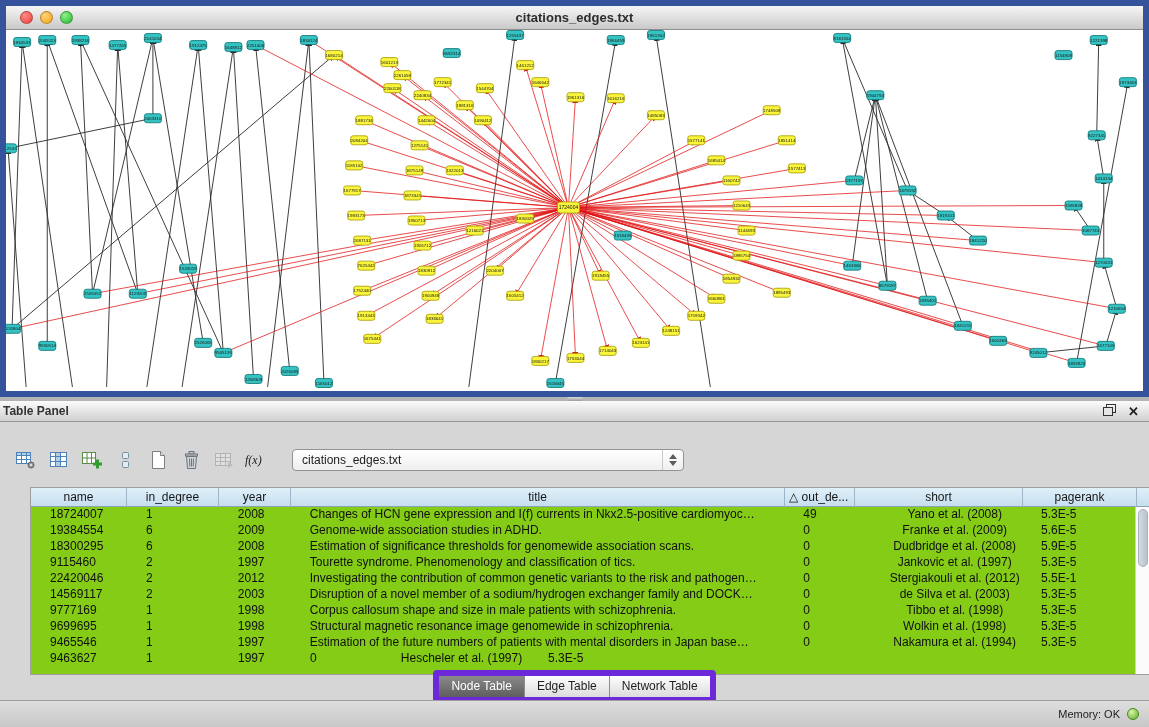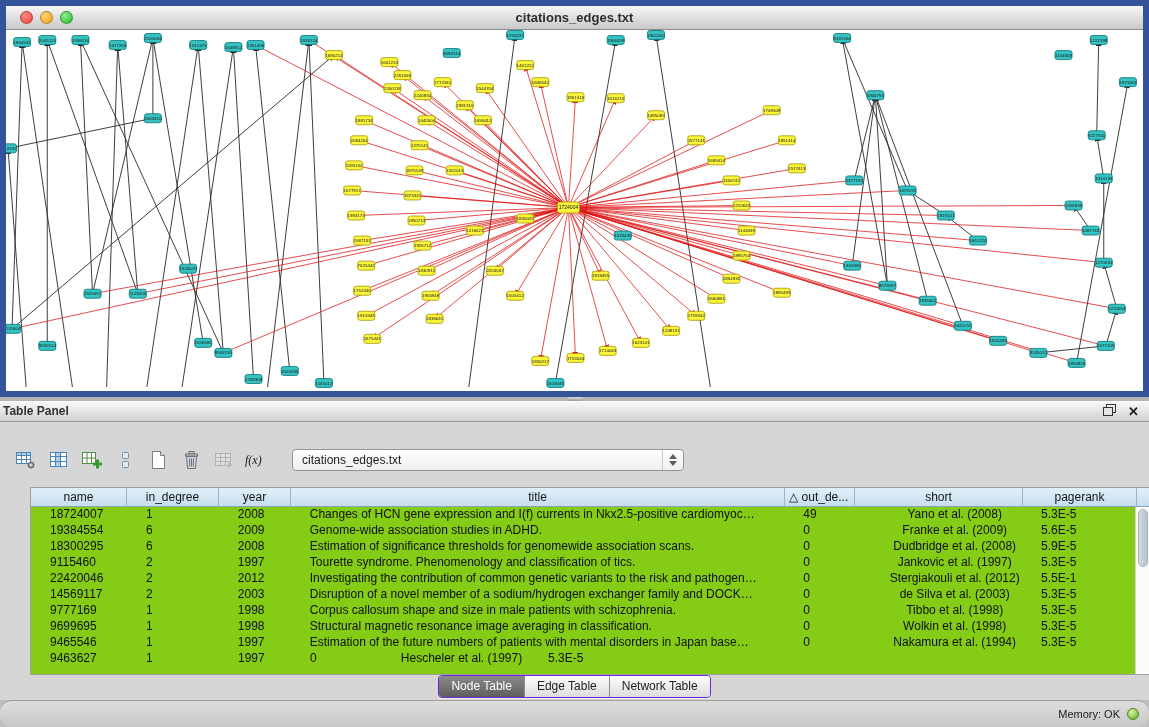--- a/index.html
+++ b/index.html
@@ -57,32 +57,32 @@
   .tcell { font-size:12px; color:#101010; padding-left:5px; white-space:nowrap; overflow:hidden; }
   .c0{width:96px}.c1{width:92px}.c2{width:72px}.c3{width:494px}.c4{width:70px}
   .c5{width:168px; text-align:center; justify-content:center;}
   .c6{width:114px}
   .vscroll { position:absolute; top:19px; right:0; bottom:0; width:15px; background:#fbfbfb; border-left:1px solid #d2d2d2; }
   .thumb { position:absolute; top:2px; left:2px; width:10px; height:58px; border-radius:6px;
     background:linear-gradient(90deg,#d4dbe2,#b7c2cc); border:1px solid #a7b2bc; }
 
   .tabs-row { position:absolute; left:0; right:0; top:272px; height:27px;
     display:flex; align-items:center; justify-content:center; }
-  .seg { display:flex; border:1px solid #6d28d9; border-radius:4px; overflow:hidden;
+  .seg { display:flex; border:6px solid #6d28d9; border-radius:4px; overflow:hidden;
     box-shadow:0 1px 0 rgba(255,255,255,.6); }
   .seg-btn { padding:3px 12px 4px 12px; font-size:12px; color:#1e1e1e;
     background:linear-gradient(#fdfdfd,#dcdcdc); border-right:1px solid #8c8c8c; }
   .seg-btn:last-child { border-right:none; }
   .seg-btn.active { background:linear-gradient(#8a8a8a,#5e5e5e); color:#fff; }
 
   
   #status-bar { position:absolute; left:0; top:700px; width:1149px; height:27px;
     background:linear-gradient(#dedede,#c7c7c7); border-top:1px solid #9d9d9d;
     display:flex; align-items:center; justify-content:flex-end; gap:7px; padding-right:10px;
-    font-size:11px; color:#222;border-radius:12px; }
+    font-size:11px; color:#222; }
   .mem-dot { width:12px; height:12px; border-radius:50%;
     background:radial-gradient(circle at 35% 30%, #d9f7a6, #5cab22); border:1px solid #4a871d; }
 </style>
 </head>
 <body>
 
 <div id="app">
 
   <div id="graph-window">
     <div class="titlebar">
@@ -829,21 +829,21 @@
             <div class="tcell c2">1998</div>
             <div class="tcell c3">Corpus callosum shape and size in male patients with schizophrenia.</div>
             <div class="tcell c4">0</div>
             <div class="tcell c5">Tibbo et al. (1998)</div>
             <div class="tcell c6">5.3E-5</div>
           </div>
           <div class="trow">
             <div class="tcell c0">9699695</div>
             <div class="tcell c1">1</div>
             <div class="tcell c2">1998</div>
-            <div class="tcell c3">Structural magnetic resonance image averaging in classification.</div>
+            <div class="tcell c3">Structural magnetic resonance image genomewide in schizophrenia.</div>
             <div class="tcell c4">0</div>
             <div class="tcell c5">Wolkin et al. (1998)</div>
             <div class="tcell c6">5.3E-5</div>
           </div>
           <div class="trow">
             <div class="tcell c0">9465546</div>
             <div class="tcell c1">1</div>
             <div class="tcell c2">1997</div>
             <div class="tcell c3">Estimation of the future numbers of patients with mental disorders in Japan base…</div>
             <div class="tcell c4">0</div>

